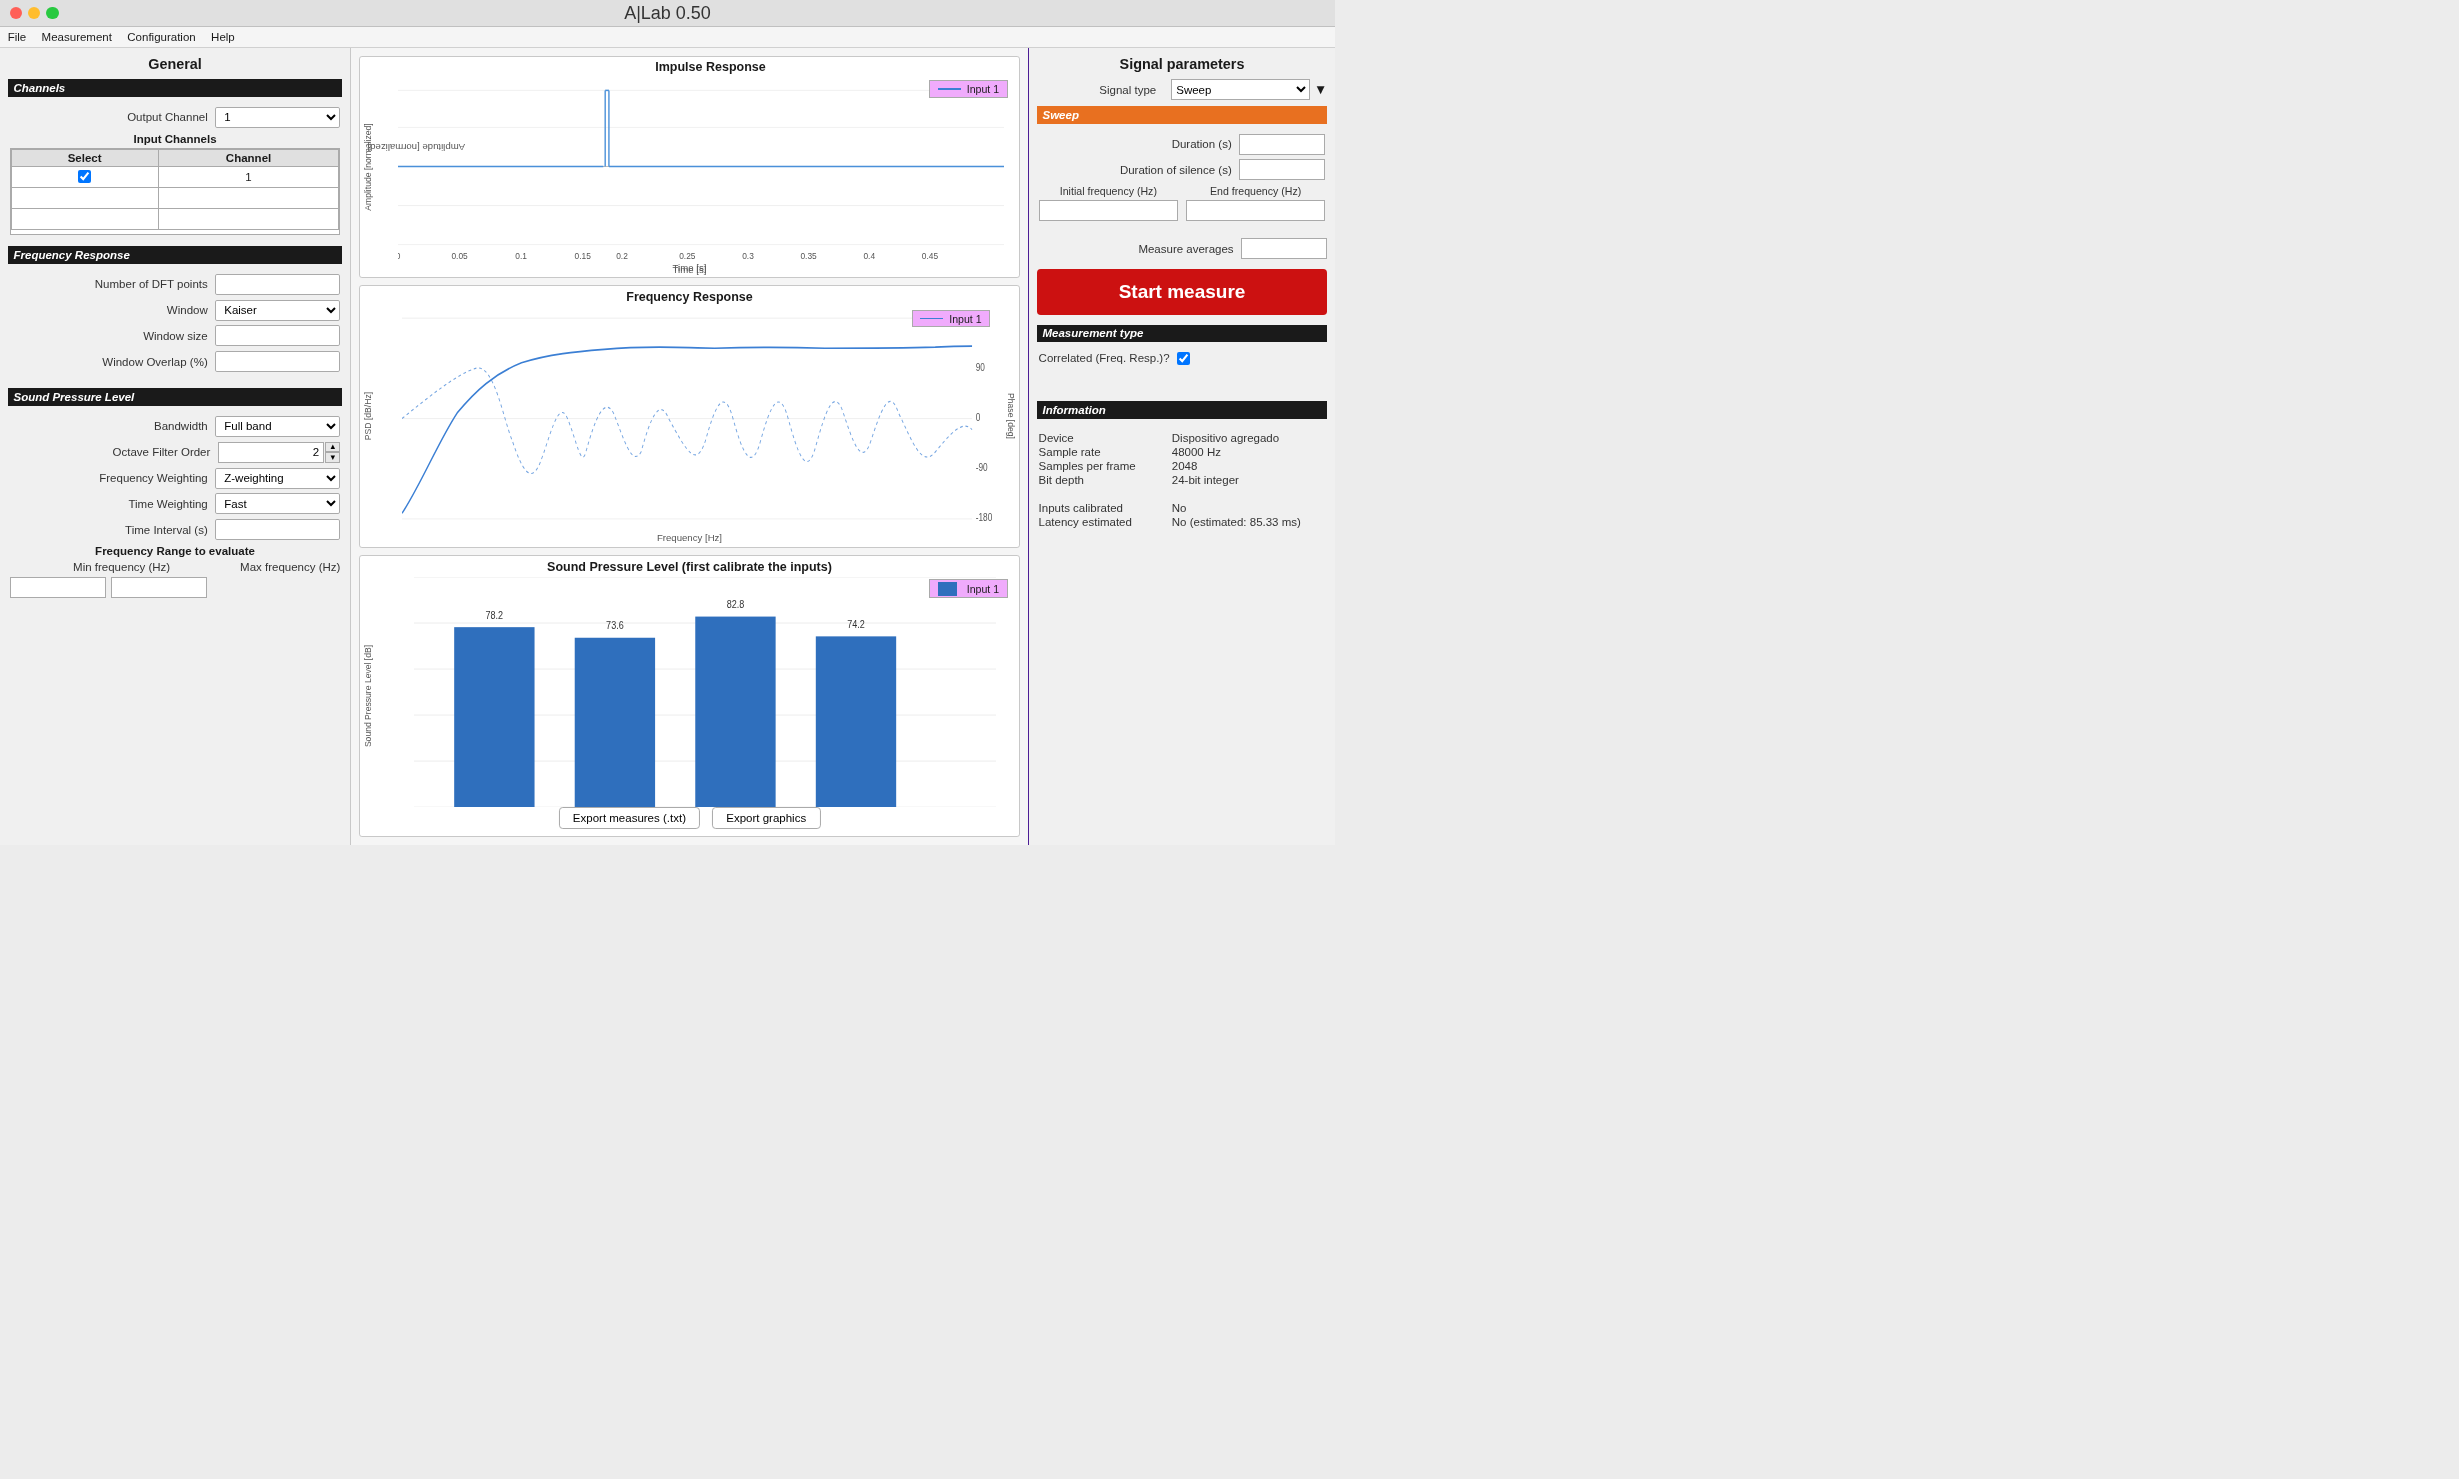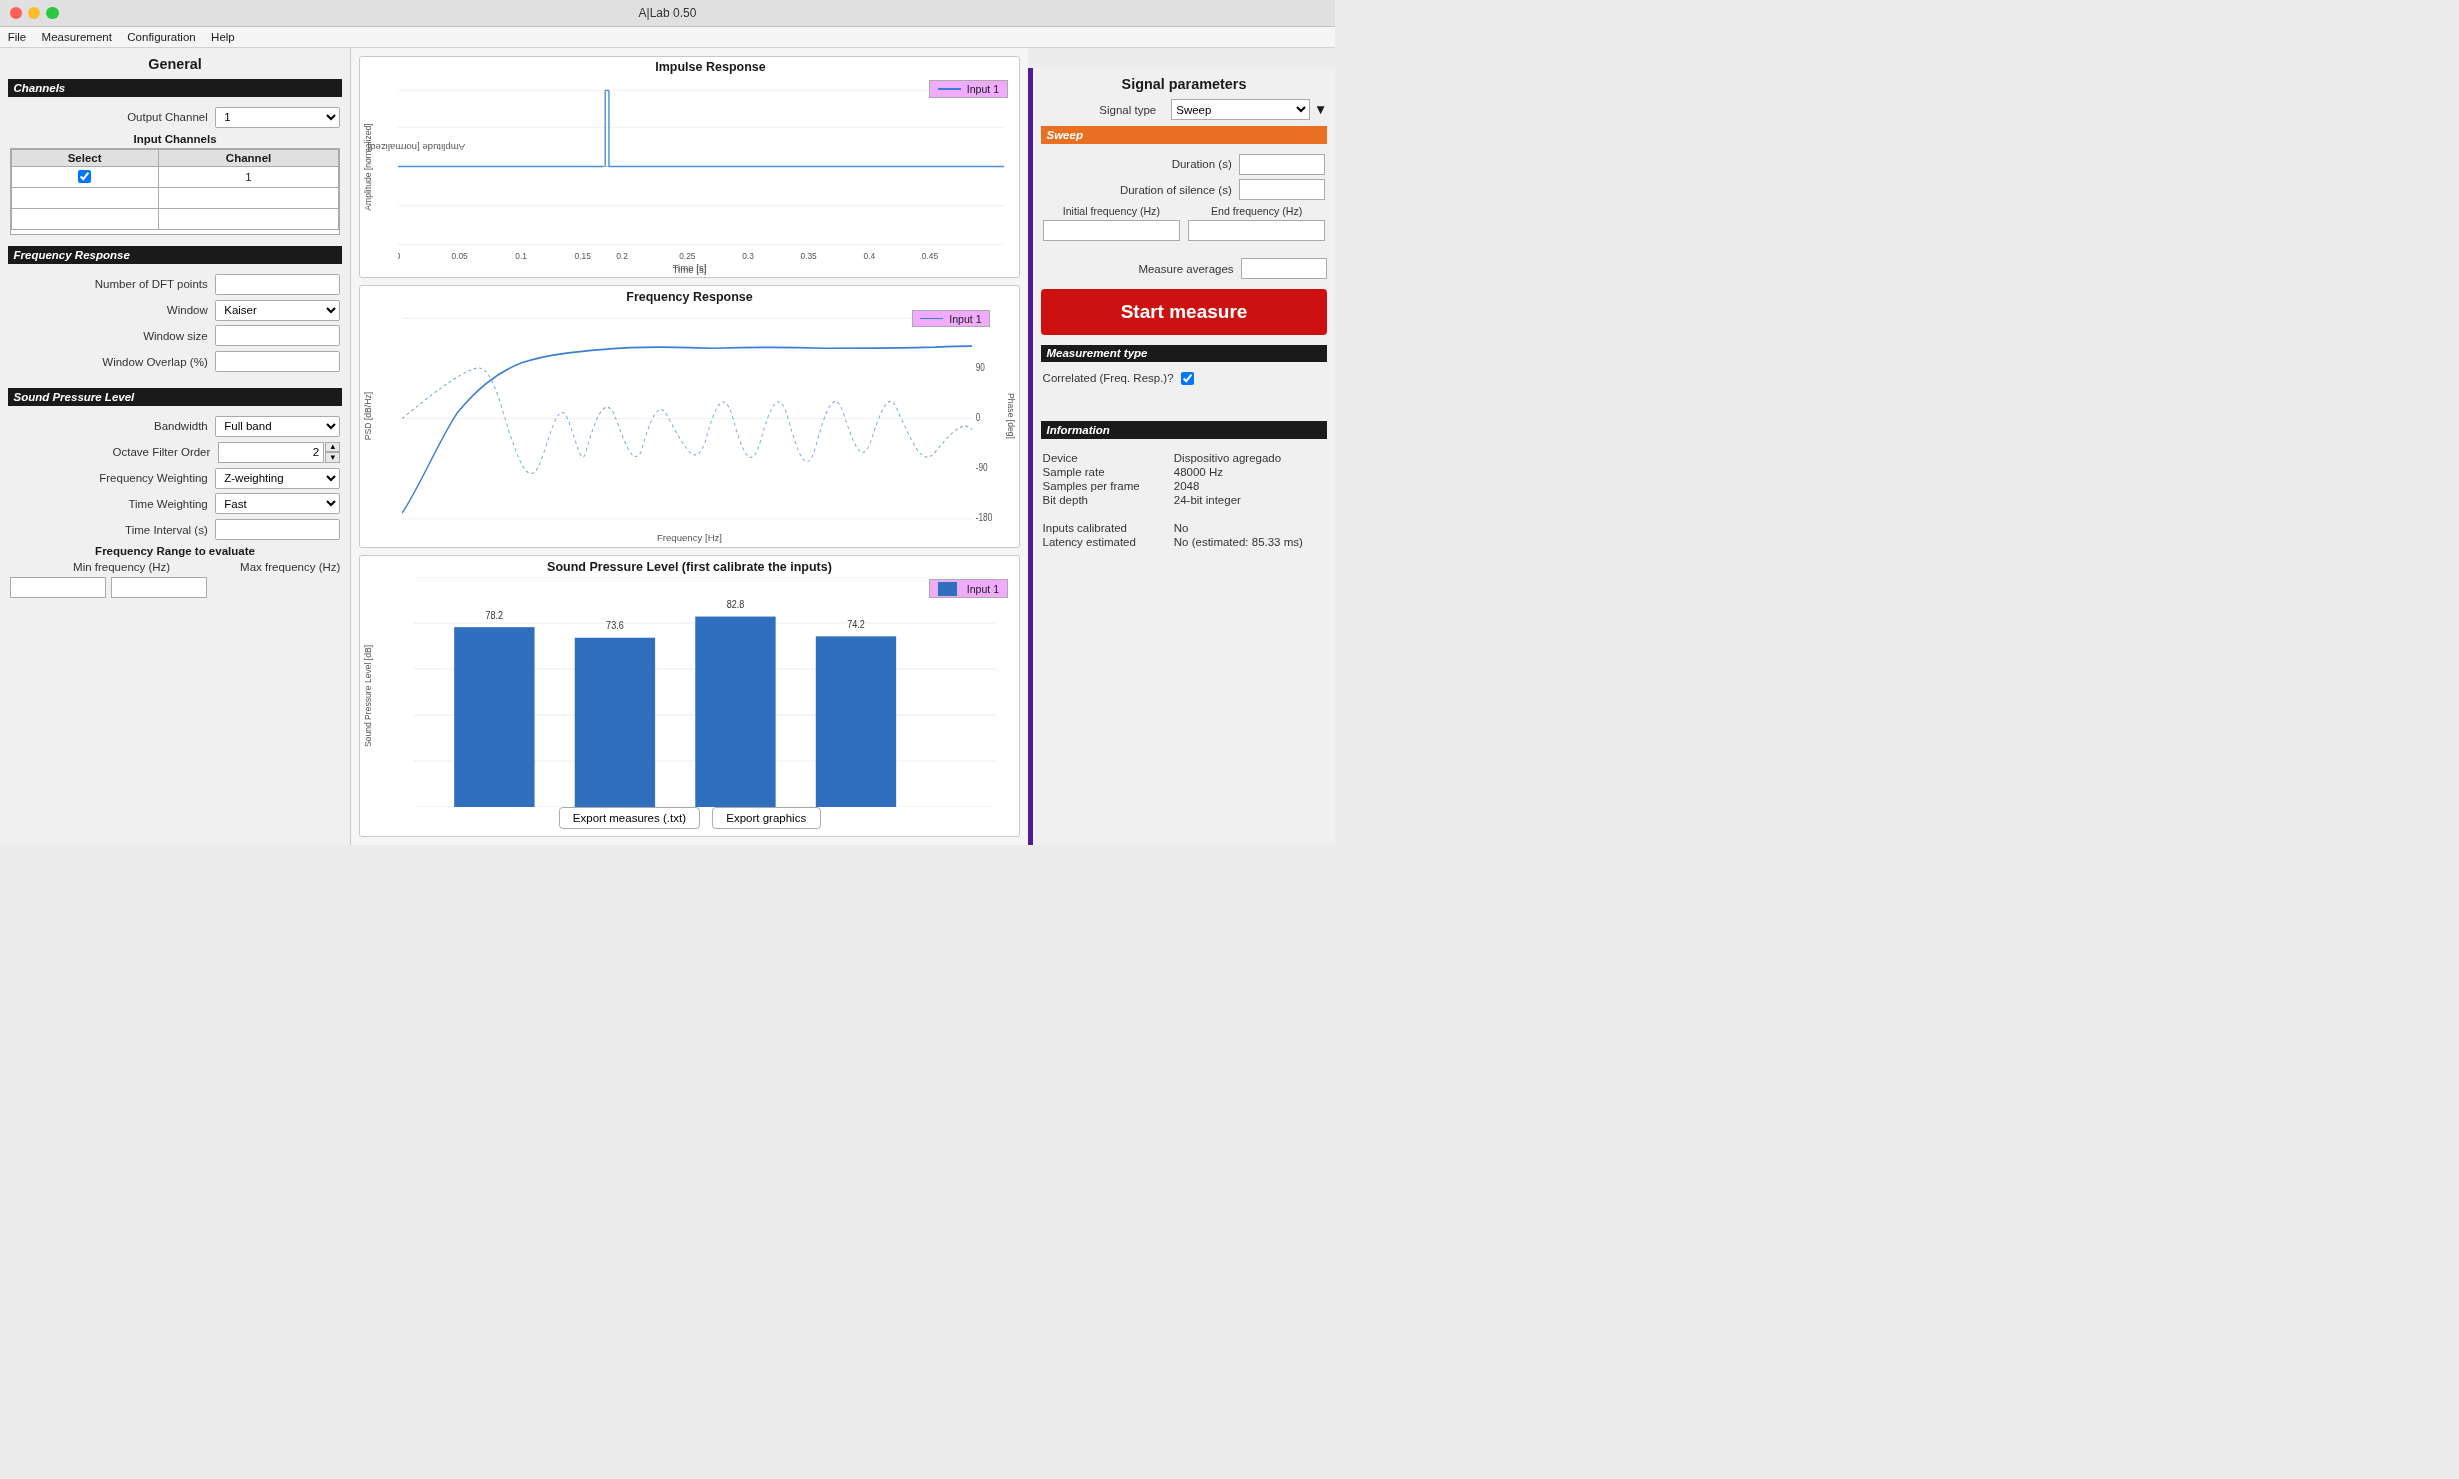--- a/index.html
+++ b/index.html
@@ -27,21 +27,21 @@
       left: 9.6px;
       display: flex;
       gap: 5.8px;
     }
     .tb-btn {
       width: 12.5px; height: 12.5px; border-radius: 50%; border: none; cursor: pointer;
     }
     .tb-close { background: #ff5f57; }
     .tb-min { background: #ffbd2e; }
     .tb-max { background: #28c940; }
-    .titlebar-title { font-size: 12px; font-weight: 500; color: #333; }
+    .titlebar-title { font-size: 18px; font-weight: 500; color: #333; }
     
     .menubar {
       background: #f5f5f5;
       height: 21px;
       display: flex;
       align-items: center;
       padding: 0 7.7px;
       gap: 15.4px;
       border-bottom: 1px solid #d0d0d0;
       font-size: 11.5px;
@@ -162,25 +162,24 @@
     .chart-title {
       font-size: 12.5px;
       font-weight: 700;
       text-align: center;
       padding: 3.8px 0 1.9px 0;
     }
     
     .right-panel {
       width: 307px;
       background: #f0f0f0;
-      border-left: 5px solid #4c1d95;
+      border-left: 1px solid #4c1d95;
       padding: 7.7px;
       overflow-y: auto;
       flex-shrink: 0;
-      margin-top: 20px;
     }
     .right-panel-title {
       font-size: 14.4px;
       font-weight: 700;
       text-align: center;
       margin-bottom: 7.7px;
     }
     .signal-row {
       display: flex;
       align-items: center;

